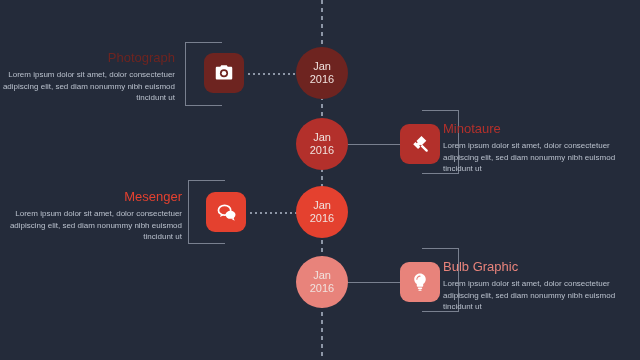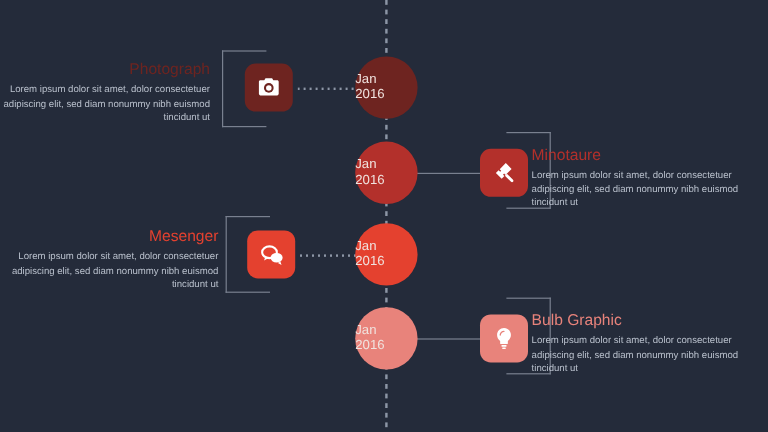--- a/index.html
+++ b/index.html
@@ -36,20 +36,21 @@
   }
 
   
   .date-node {
     position: absolute;
     width: 52px;
     height: 52px;
     border-radius: 50%;
     display: flex;
     flex-direction: column;
+    align-items: center;
     justify-content: center;
     color: #f0e2de;
     font-size: 11px;
     line-height: 13px;
     z-index: 6;
   }
   .date-node .dn-month,
   .date-node .dn-year { display: block; }
 
   

